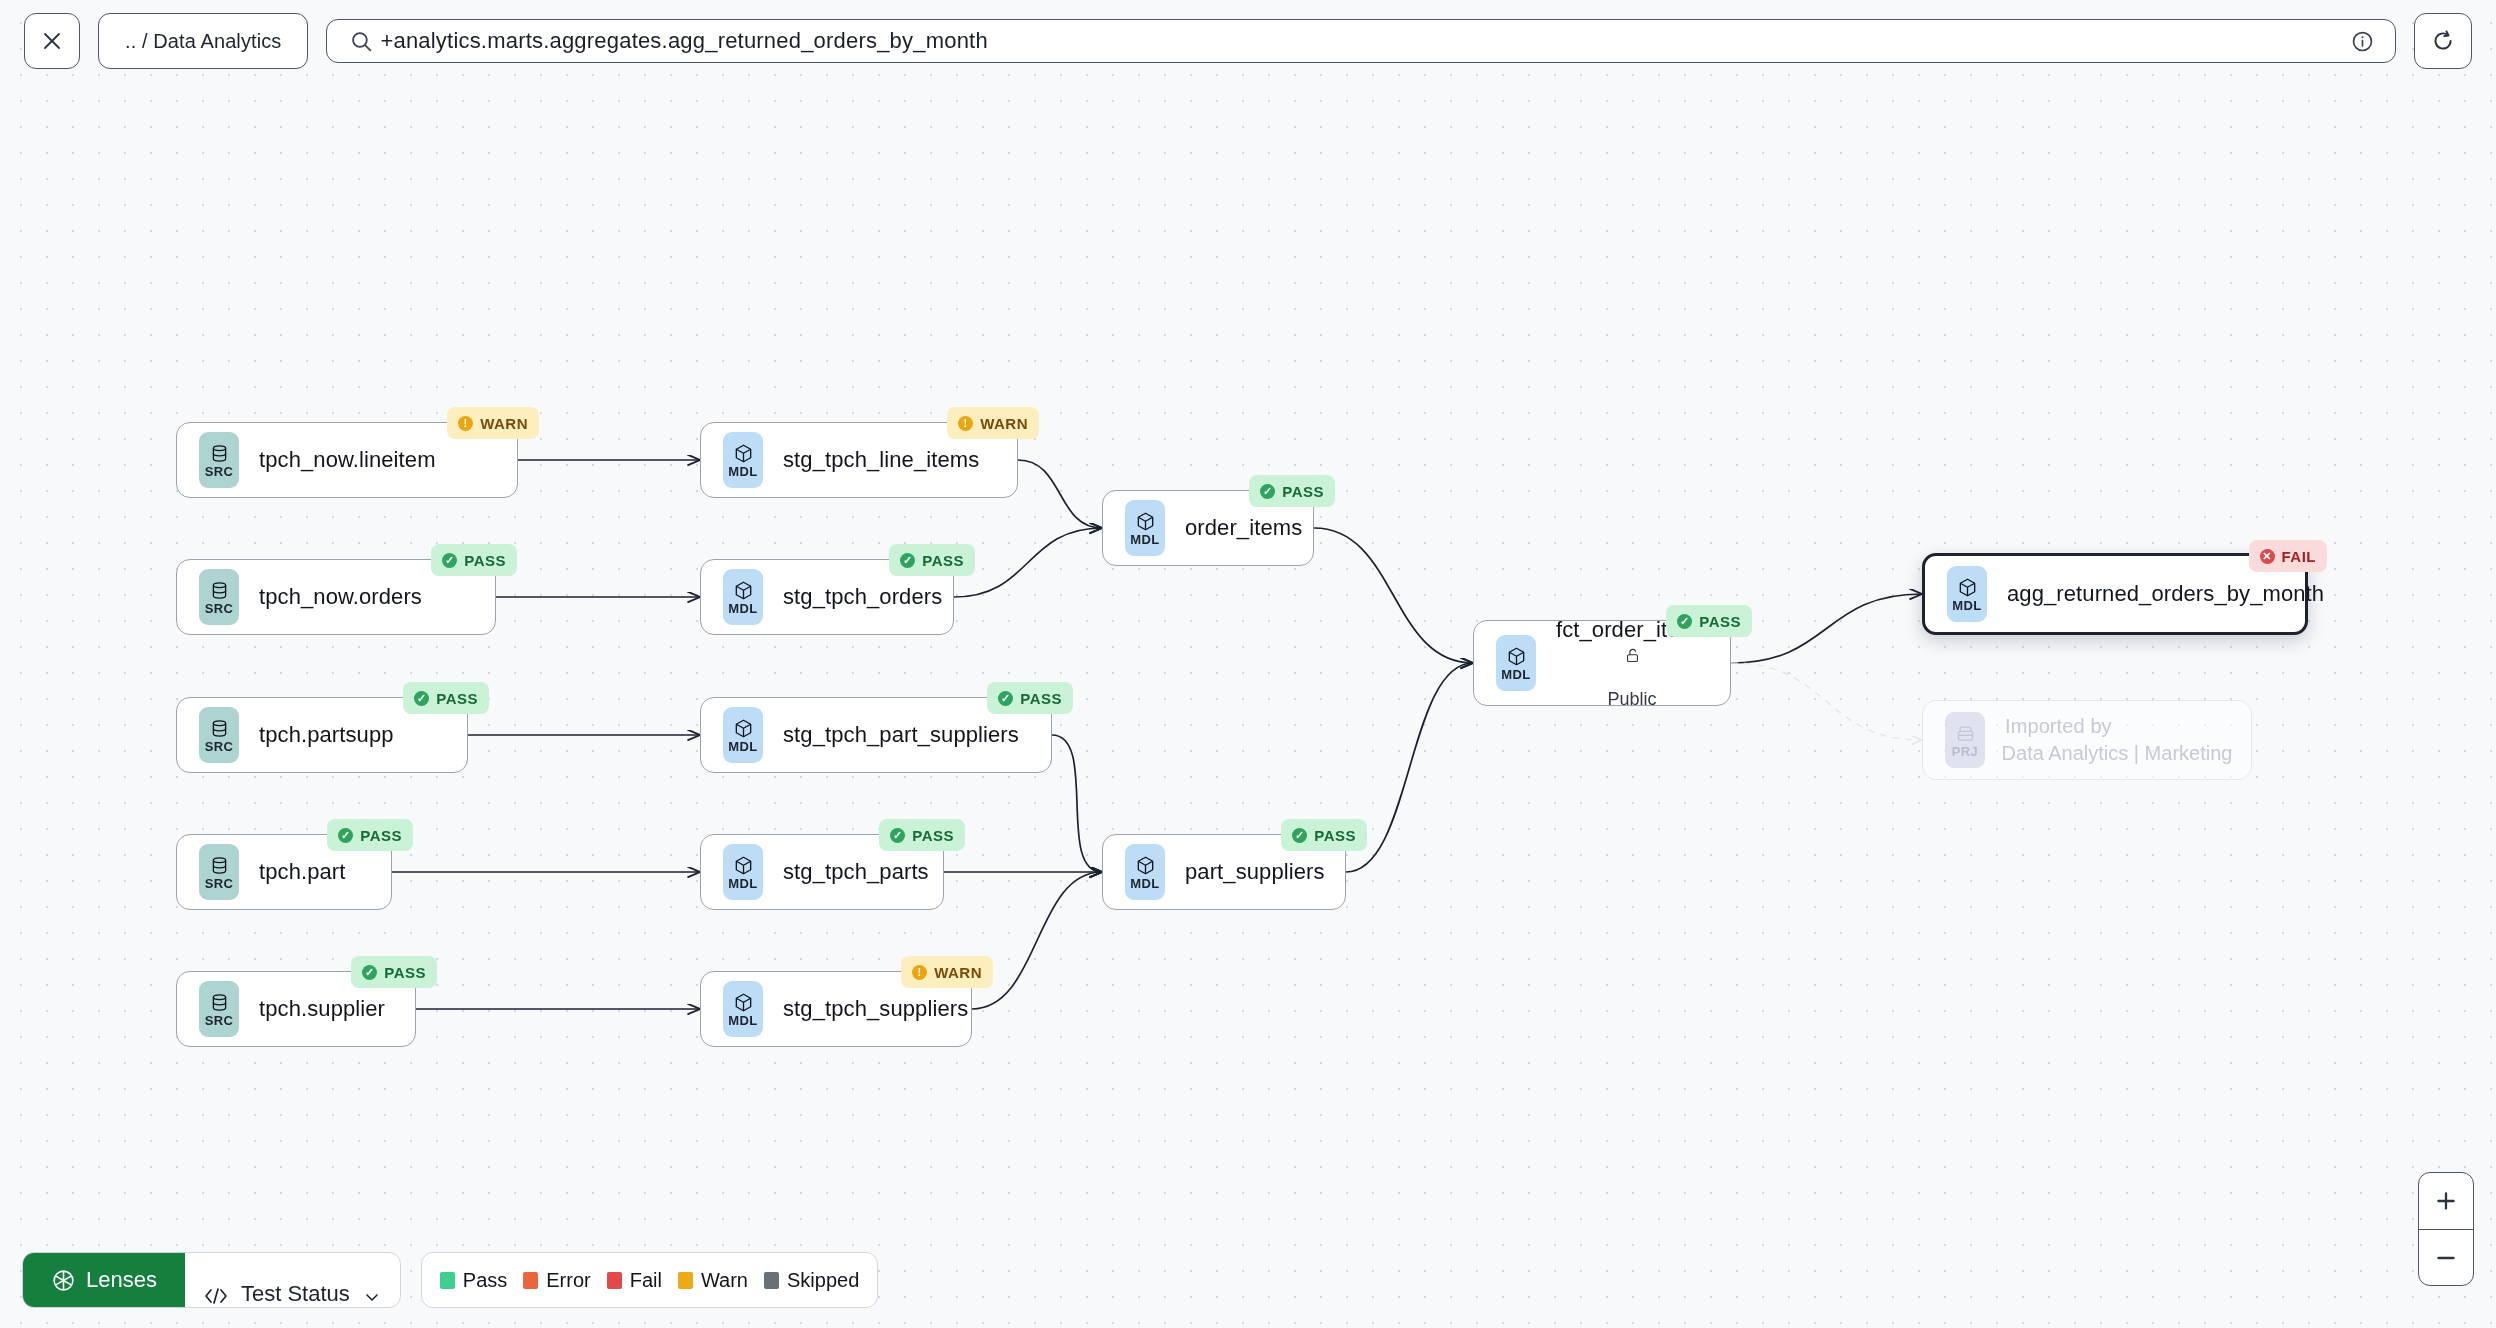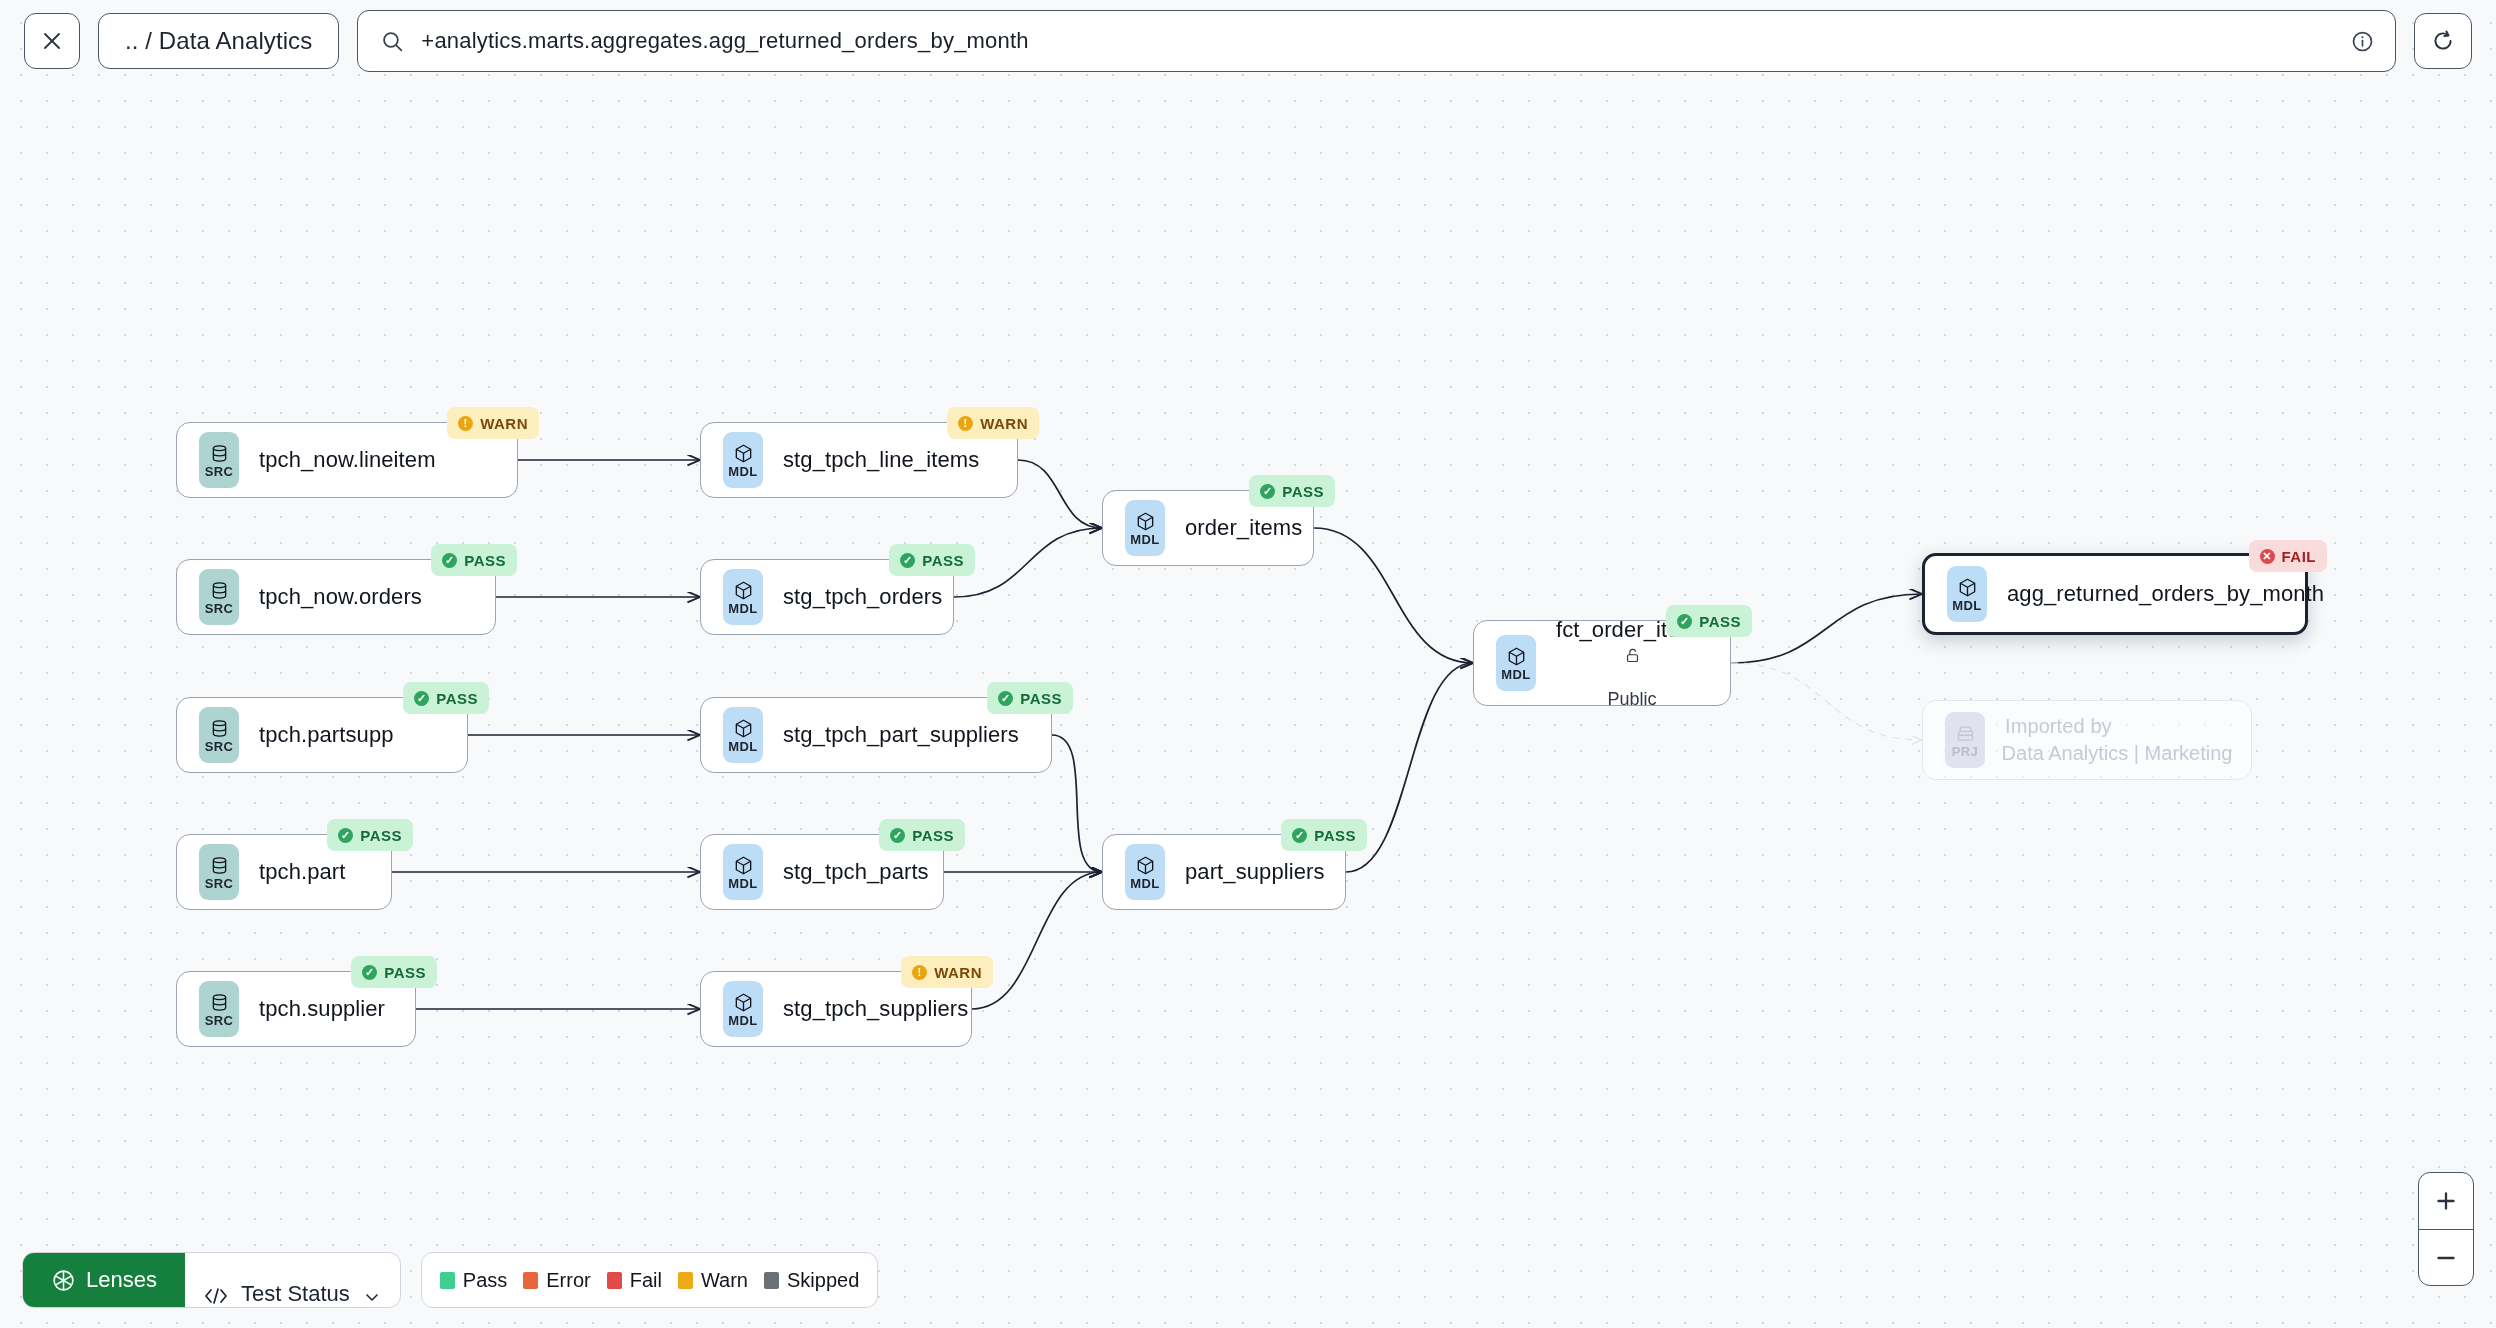--- a/index.html
+++ b/index.html
@@ -33,34 +33,34 @@
     border-radius: 12px;
     height: 56px;
     display: flex; align-items: center; justify-content: center;
     color: #2b3240;
     cursor: pointer;
     flex: none;
   }
   #close-btn { width: 56px; }
   #breadcrumb-btn {
     padding: 0 26px;
-    font-size: 24px;
+    font-size: 20px;
     letter-spacing: .1px;
     color: #1e242f;
     white-space: nowrap;
   }
   #searchbar {
     flex: 1 1 auto;
-    height: 62px;
+    height: 44px;
     background: #fff;
     border: 1.5px solid #4c5564;
     border-radius: 12px;
     display: flex; align-items: center;
     padding: 0 20px 0 22px;
-    gap: 16px;
+    gap: 6px;
     min-width: 0;
     cursor: text;
   }
   #search-text {
     flex: 1 1 auto;
     font-size: 22px;
     color: #1a202b;
     letter-spacing: .2px;
     white-space: nowrap; overflow: hidden; text-overflow: ellipsis;
   }

